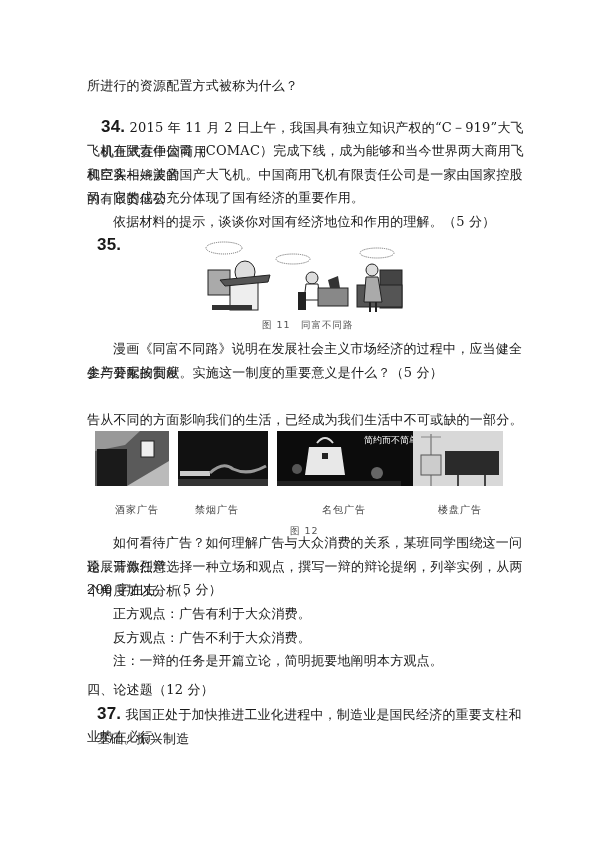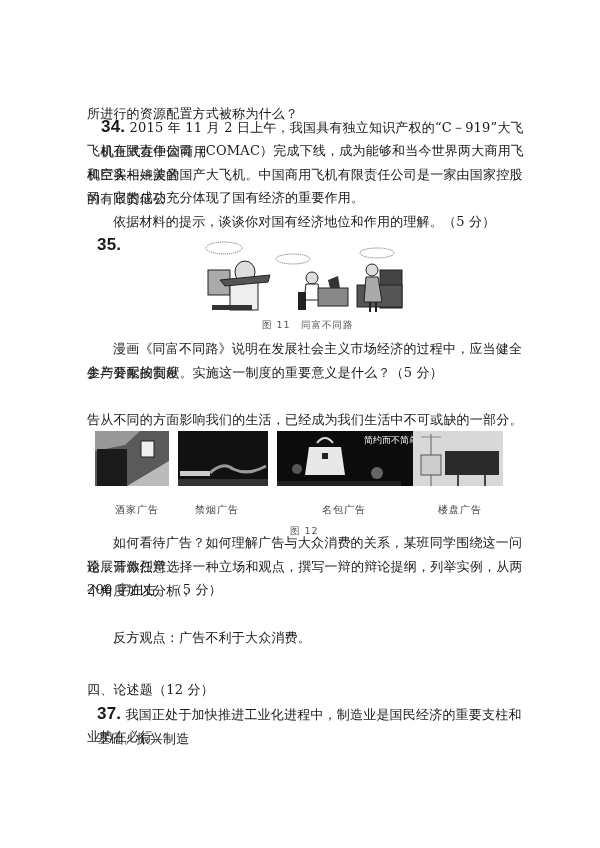--- a/index.html
+++ b/index.html
@@ -12,21 +12,21 @@
     .fig11 { position: absolute; left: 200px; top: 240px; width: 210px; height: 75px; }
     .cap { position: absolute; font-size: 9.5px; color: #555; font-family: "DejaVu Sans", sans-serif; letter-spacing: 1px; }
     .ad { position: absolute; top: 431px; height: 55px; background: #1c1c1c; overflow: hidden; }
     .ad-label { position: absolute; top: 503px; font-size: 10px; color: #444; font-family: "DejaVu Sans", sans-serif; letter-spacing: 1px; }
   </style>
 </head>
 <body>
 
 <div class="page">
 
-  <div class="p" style="top:102px;">所进行的资源配置方式被称为什么？</div>
+  <div class="p" style="top:74px;">所进行的资源配置方式被称为什么？</div>
 
   <div class="p" style="top:115px; left:101px; width:430px;">
     <span class="qnum">34.</span>
     <span>2015 年 11 月 2 日上午，我国具有独立知识产权的“C－919”大飞机正式在中国商用</span>
   </div>
   <div class="p" style="top:139px;">飞机有限责任公司（COMAC）完成下线，成为能够和当今世界两大商用飞机巨头——波音</div>
   <div class="p" style="top:186px;">司。它的成功充分体现了国有经济的重要作用。</div>
   <div class="p" style="top:163px;">和空客相媲美的国产大飞机。中国商用飞机有限责任公司是一家由国家控股的有限责任公</div>
   <div class="p indent" style="top:210px;">依据材料的提示，谈谈你对国有经济地位和作用的理解。（5 分）</div>
 
@@ -110,21 +110,23 @@
 
   <div class="ad-label" style="left:115px;">酒家广告</div>
   <div class="ad-label" style="left:195px;">禁烟广告</div>
   <div class="ad-label" style="left:322px;">名包广告</div>
   <div class="ad-label" style="left:438px;">楼盘广告</div>
   <div class="cap" style="top:525px; left:290px;">图 12</div>
 
   <div class="p indent" style="top:531px;">如何看待广告？如何理解广告与大众消费的关系，某班同学围绕这一问题展开激烈辩</div>
   <div class="p" style="top:555px;">论，请你任意选择一种立场和观点，撰写一辩的辩论提纲，列举实例，从两个角度加以分析，</div>
   <div class="p" style="top:578px;">200 字左右。（5 分）</div>
+  <div class="p indent" style="top:602px;">正方观点：广告有利于大众消费。</div>
   <div class="p indent" style="top:626px;">反方观点：广告不利于大众消费。</div>
+  <div class="p indent" style="top:649px;">注：一辩的任务是开篇立论，简明扼要地阐明本方观点。</div>
 
   <div class="p" style="top:678px;">四、论述题（12 分）</div>
 
   <div class="p" style="top:702px; left:97px; width:434px;">
     <span class="qnum">37.</span>
     <span>我国正处于加快推进工业化进程中，制造业是国民经济的重要支柱和基础。振兴制造</span>
   </div>
   <div class="p" style="top:725px;">业势在必行。</div>
 
 </div>

